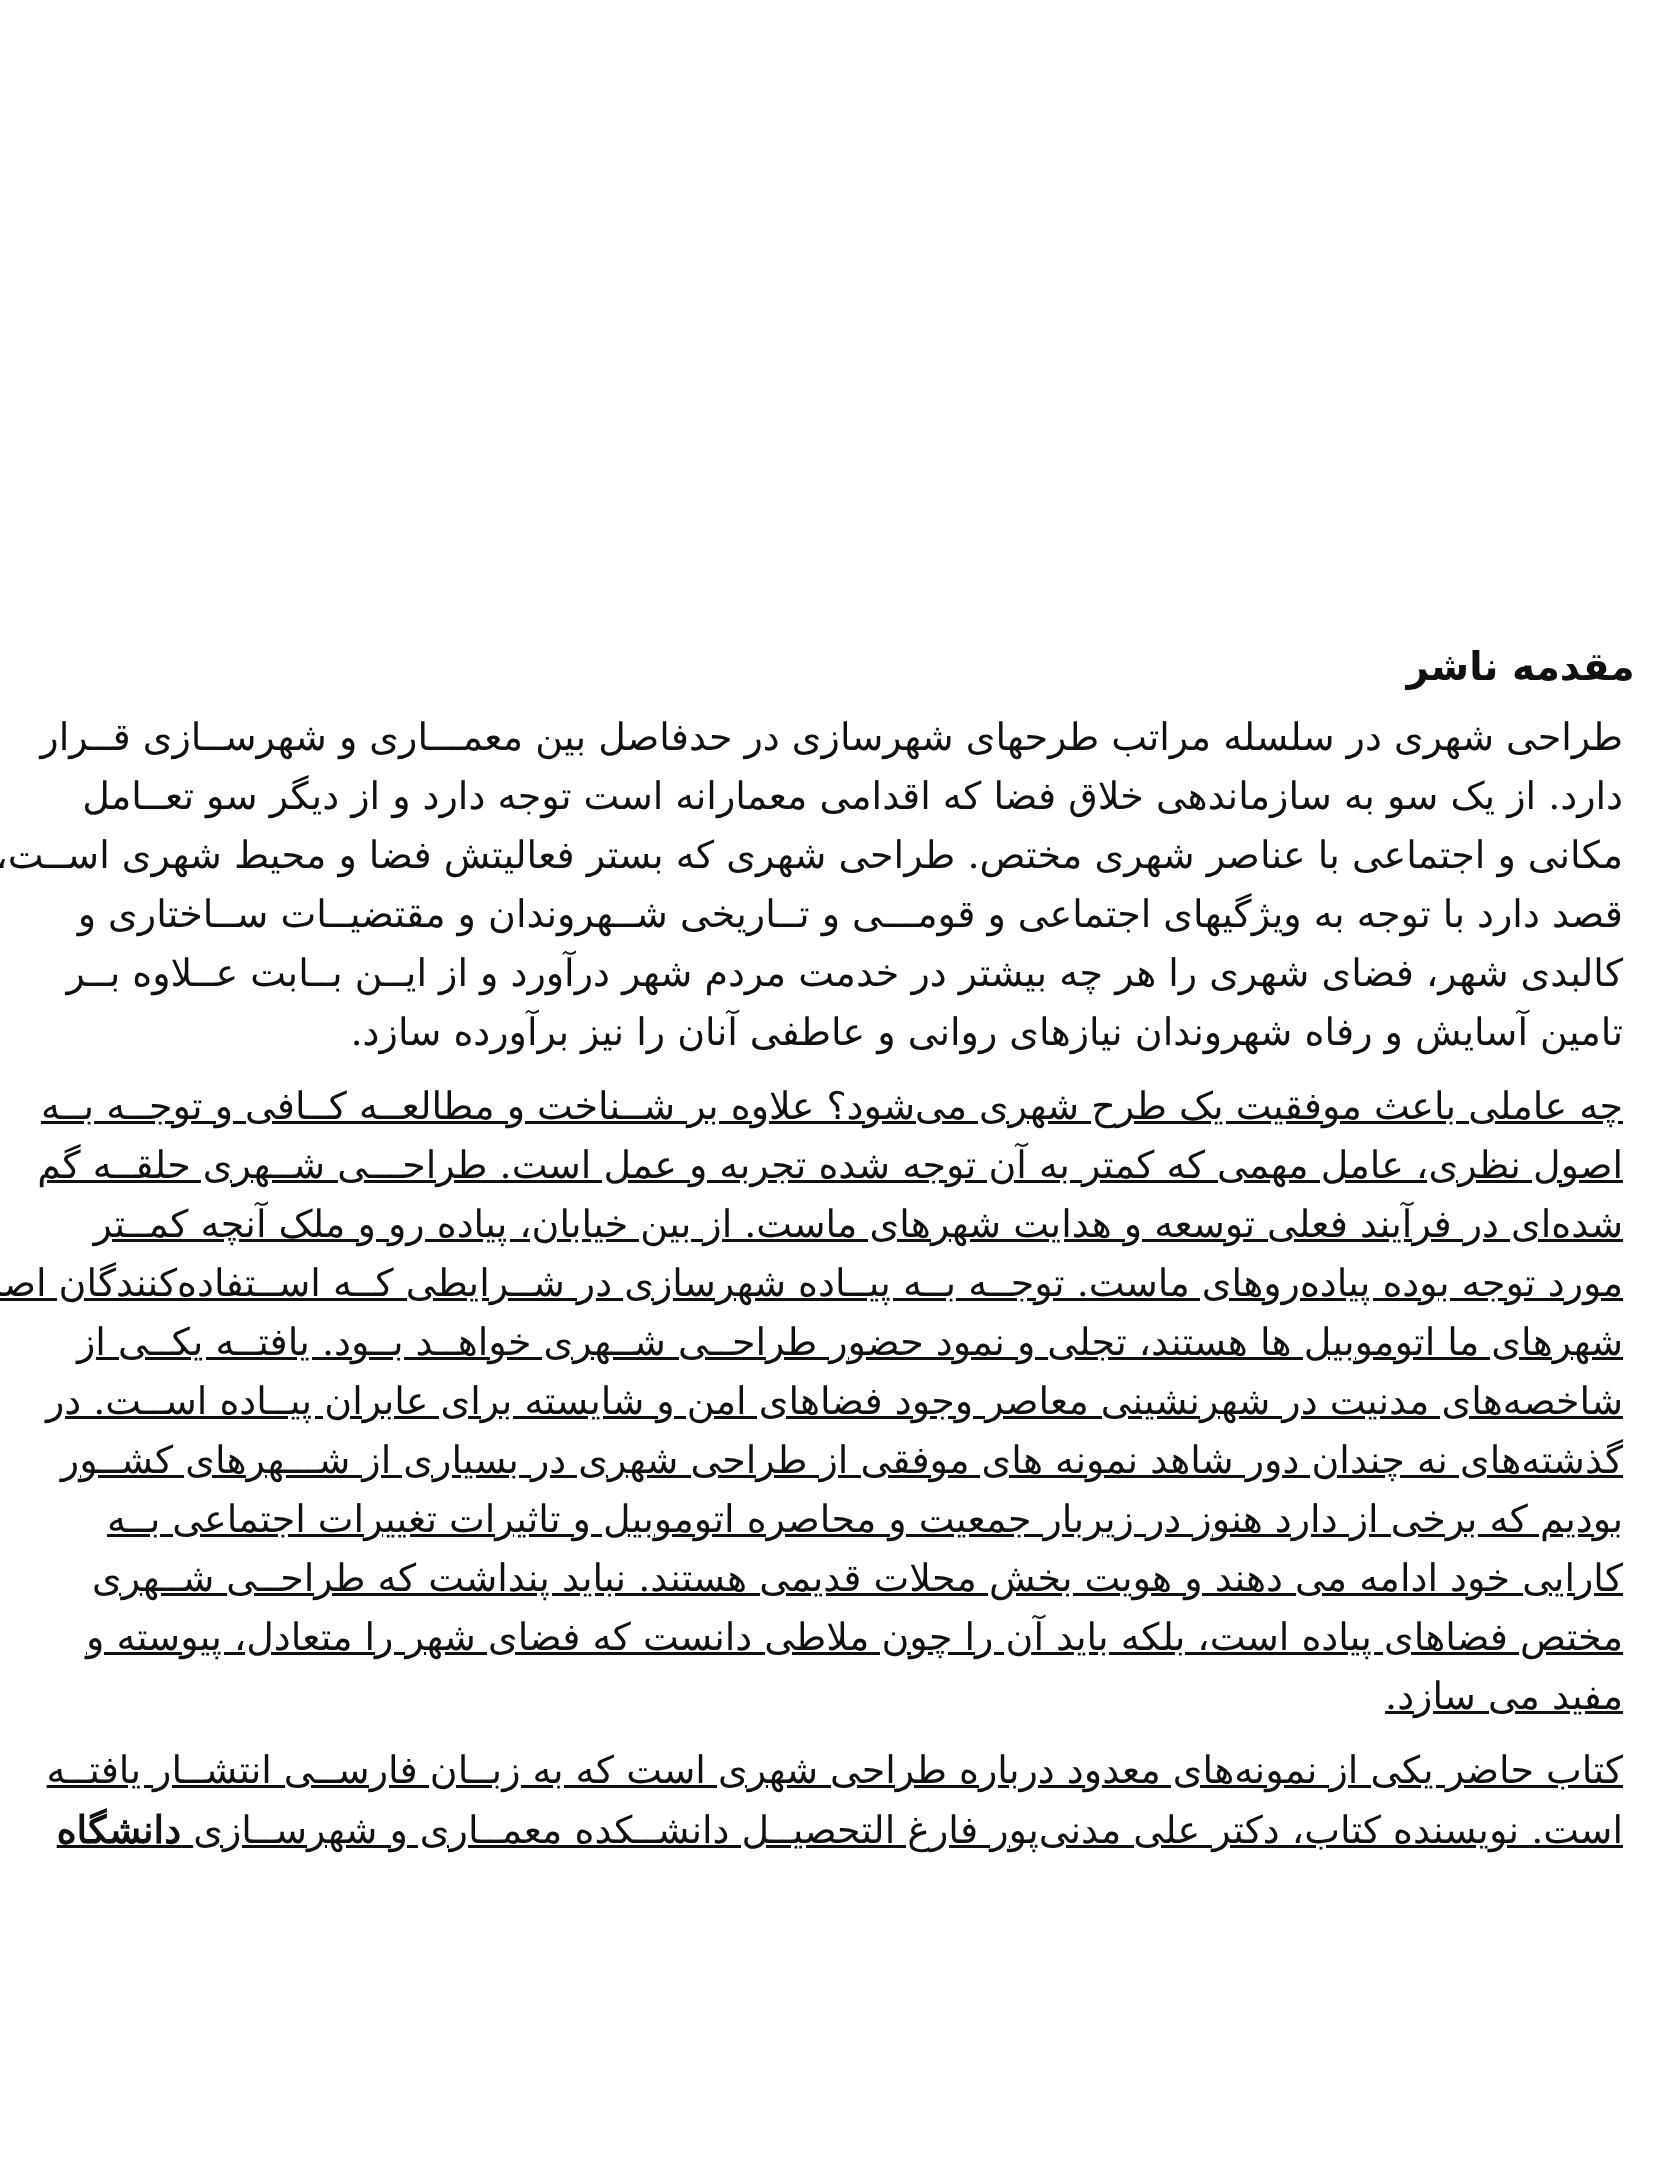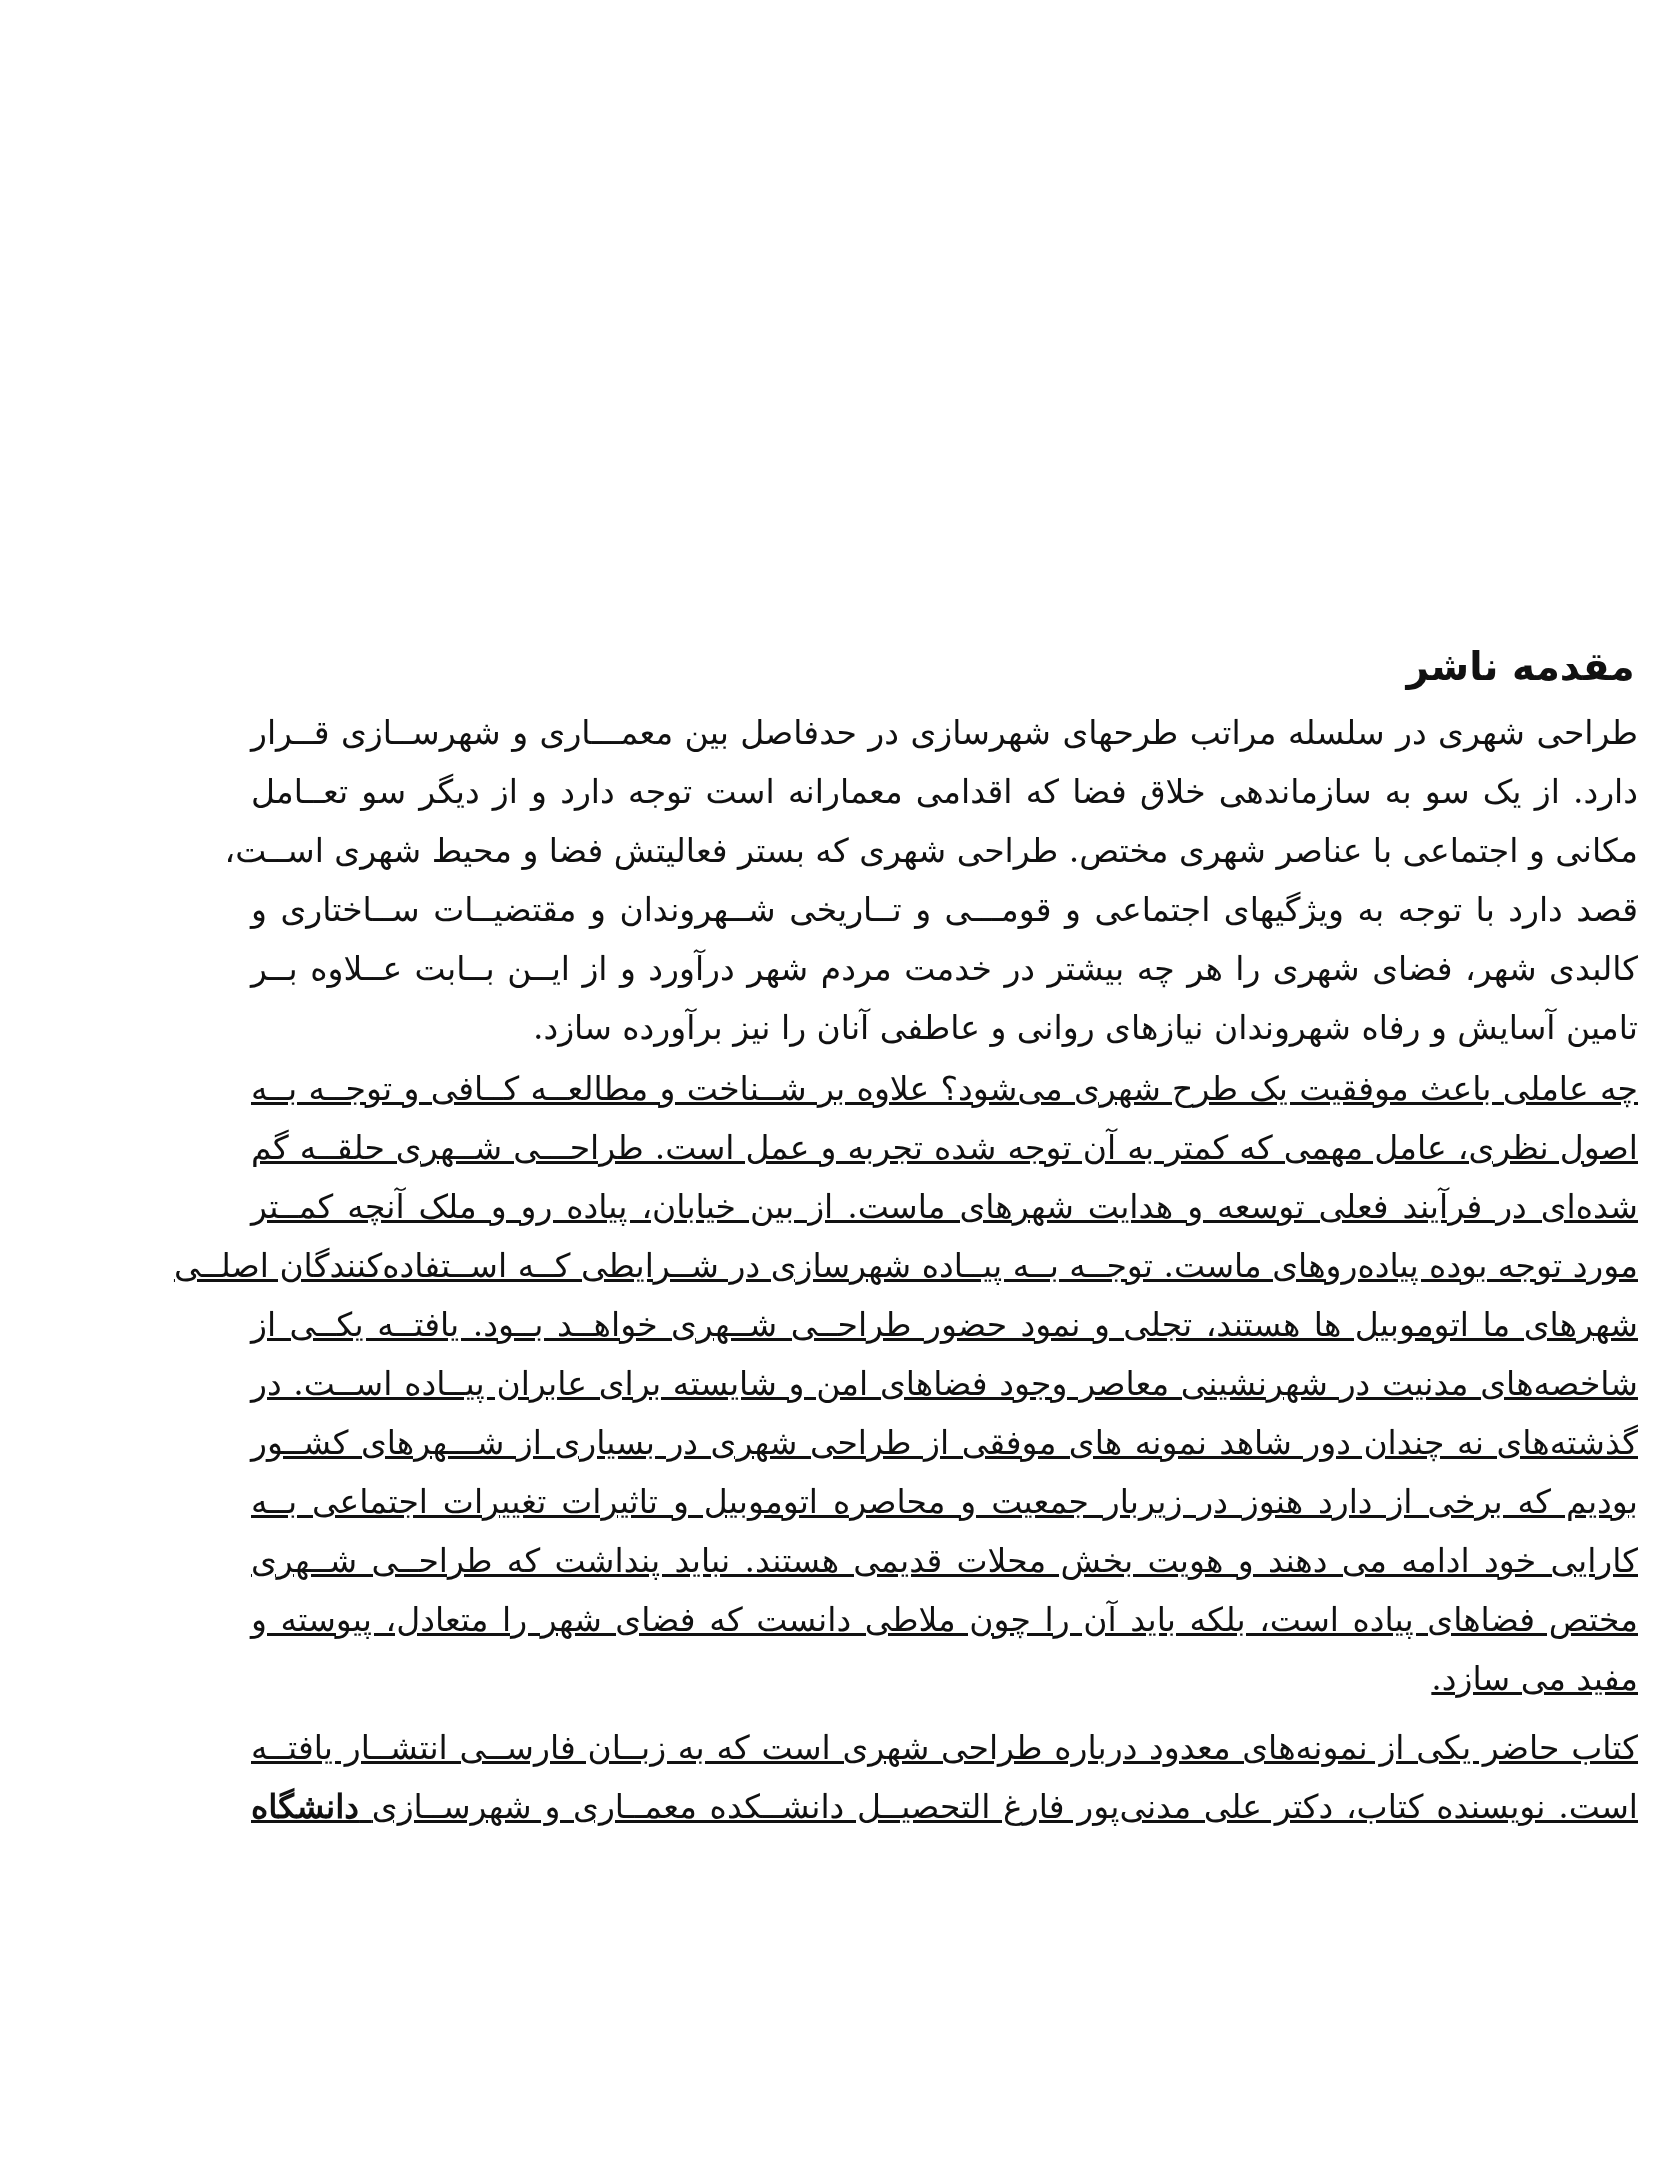--- a/index.html
+++ b/index.html
@@ -24,23 +24,23 @@
     }
     .title {
       font-family: "DejaVu Sans", sans-serif;
       font-weight: bold;
       font-size: 39px;
       line-height: 52px;
       margin: 0 3.4px 10.3px 0;
       text-align: right;
     }
     .para {
-      font-size: 33px;
+      font-size: 38px;
       line-height: 59px;
-      margin: 0;
+      margin: 15px;
       text-align: justify;
       text-align-last: right;
     }
     .para + .para {
       margin-top: 1.7px;
       text-decoration: underline;
     }
     .para.last-para {
       margin-top: 10.3px;
     }

